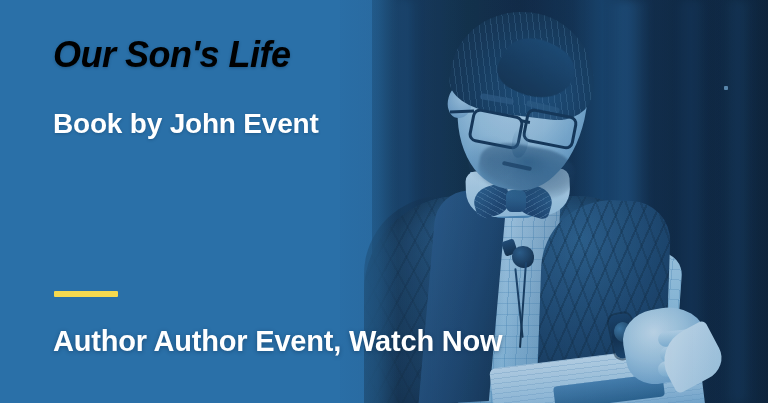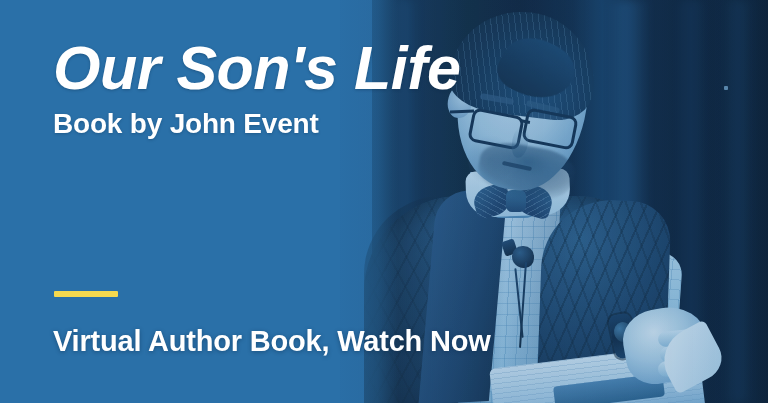--- a/index.html
+++ b/index.html
@@ -368,22 +368,22 @@
     position:absolute; top:0; left:0;
     width:398px; height:403px;
     background:linear-gradient(90deg,
       #2a70a8 0%, #2a70a8 62%, rgba(42,112,168,.97) 76%,
       rgba(42,112,168,.82) 86%, rgba(42,112,168,.42) 95%, rgba(42,112,168,0) 100%);
   }
 
   
   .title {
     position:absolute; left:53px; top:36px;
-    font-size:61px; font-weight:bold; font-style:italic;
-    color:#ffffff; letter-spacing:-.5px; line-height:1.08;
+    font-size:36px; font-weight:bold; font-style:italic;
+    color:#000000; letter-spacing:-.5px; line-height:1.08;
     white-space:nowrap;
     text-shadow:0 1px 3px rgba(8,40,70,.35);
   }
   .subtitle {
     position:absolute; left:53px; top:108px;
     font-size:28px; font-weight:bold; color:#ffffff;
     letter-spacing:-.2px; white-space:nowrap;
     text-shadow:0 1px 3px rgba(8,40,70,.30);
   }
   .divider {
@@ -480,15 +480,15 @@
 
     <div class="duotone"></div>
     <div class="duotone-lift"></div>
   </div>
 
   <div class="panel"></div>
 
   <div class="title">Our Son's Life</div>
   <div class="subtitle">Book by John Event</div>
   <div class="divider"></div>
-  <div class="cta">Virtual Author Book, Watch Now</div>
+  <div class="cta">Author Author Event, Watch Now</div>
 
 </div>
 
 </body></html>

